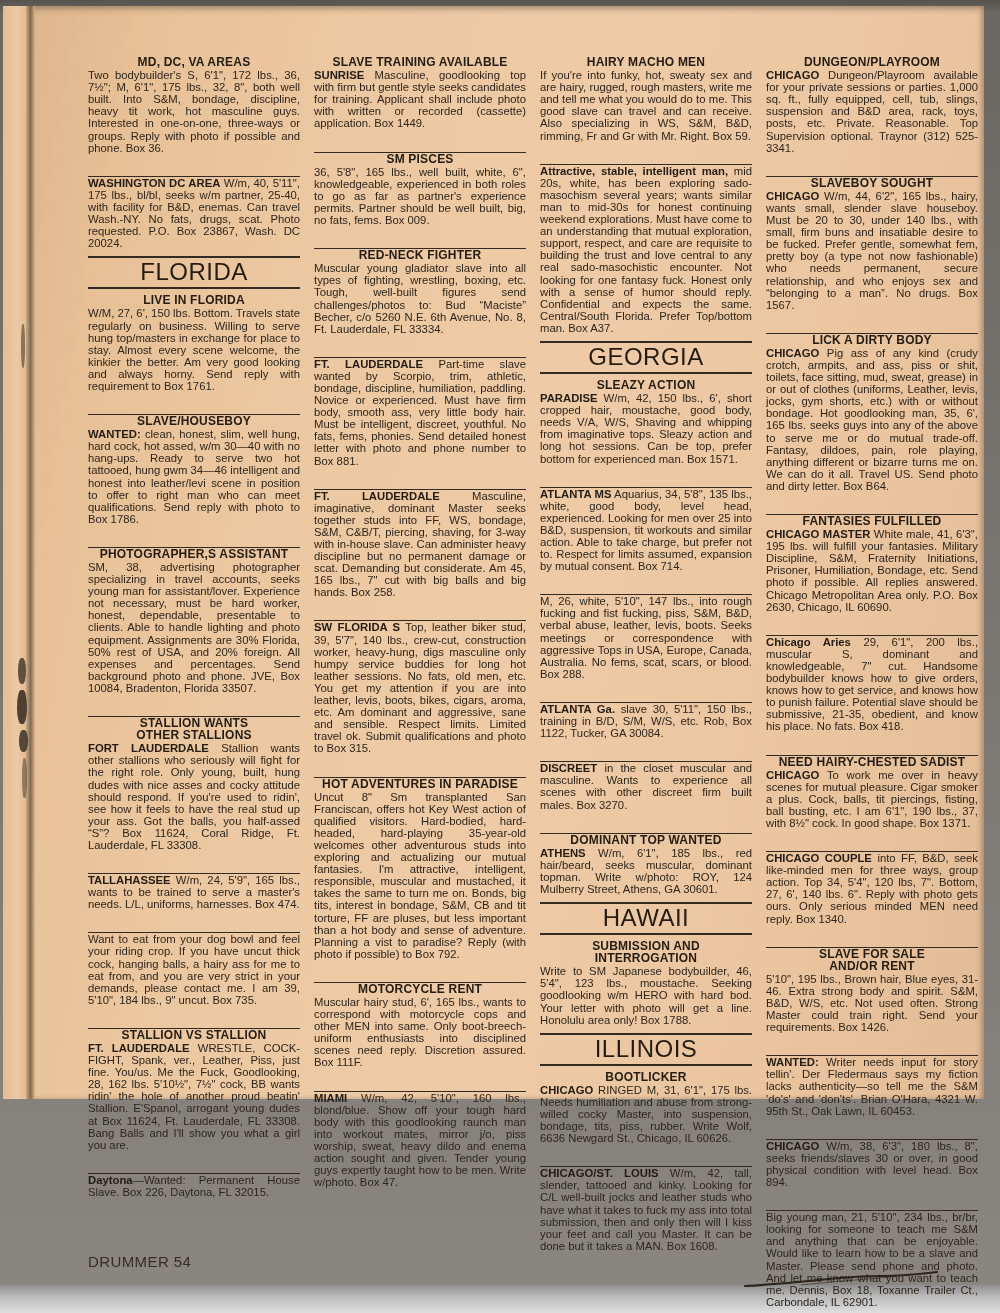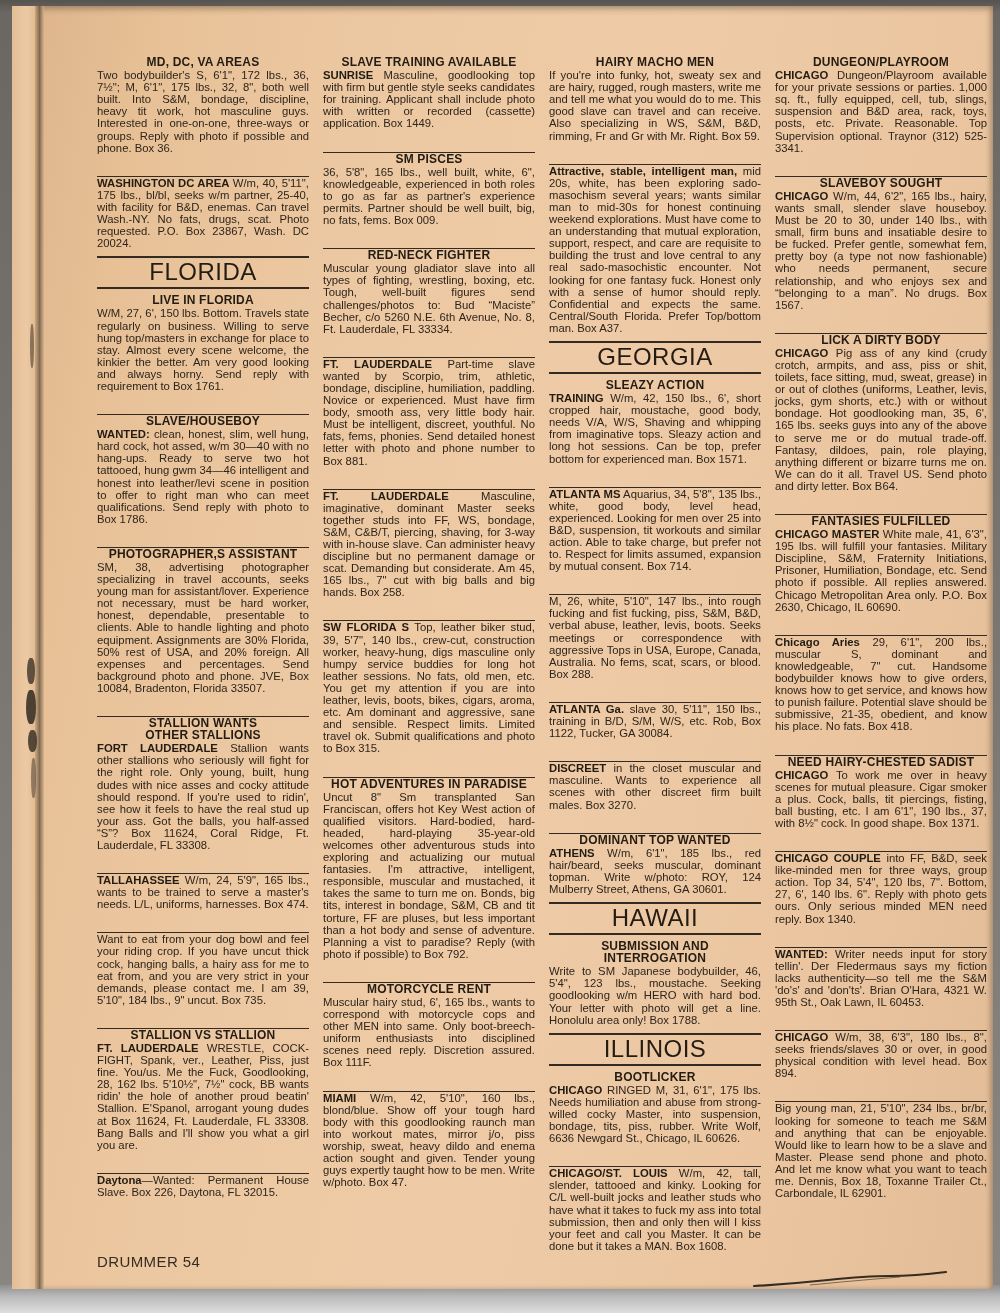--- a/index.html
+++ b/index.html
@@ -6,21 +6,21 @@
   .canvas{
     position:relative;width:1000px;height:1313px;overflow:hidden;
     background:linear-gradient(180deg,#57534e 0%,#6b6762 1%,#8a8783 100%);
     font-family:"Liberation Sans",sans-serif;
   }
   .below-strip{
     position:absolute;left:0;bottom:0;width:100%;height:28px;
     background:linear-gradient(180deg,#8f8f8f 0%,#b9b9b9 40%,#dedede 100%);
   }
   .page{
-    position:absolute;left:12px;top:6px;width:981px;height:1283px;
+    position:absolute;left:3px;top:6px;width:981px;height:1093px;
     background:linear-gradient(100deg,#dcb38b 0%,#e7c096 12%,#ecc8a2 30%,#eecaa6 55%,#eac5a0 80%,#e2bc96 100%);
     box-shadow:inset 0 3px 6px rgba(70,60,45,.35), inset -3px 0 5px rgba(90,70,50,.25);
   }
   .edge-strip{
     position:absolute;left:0;top:0;width:24px;height:100%;
     background:linear-gradient(90deg,#e3bd95 0%,#ecc9a4 60%,#e2ba90 100%);
   }
   .groove{
     position:absolute;left:23px;top:0;width:9px;height:100%;
     background:linear-gradient(90deg,#caa47c 0%,#8d755b 35%,#6e5c47 50%,#9a8163 70%,#d9b38a 100%);
@@ -154,21 +154,21 @@
             <p class="ad-body"><span class="ad-text">If you're into funky, hot, sweaty sex and are hairy, rugged, rough masters, write me and tell me what you would do to me. This good slave can travel and can receive. Also specializing in WS, S&amp;M, B&amp;D, rimming, Fr and Gr with Mr. Right. Box 59.</span></p>
           </div>
           <div class="ad">
             <p class="ad-body"><span class="ad-lead">Attractive, stable, intelligent man,</span> <span class="ad-text">mid 20s, white, has been exploring sado-masochism several years; wants similar man to mid-30s for honest continuing weekend explorations. Must have come to an understanding that mutual exploration, support, respect, and care are requisite to building the trust and love central to any real sado-masochistic encounter. Not looking for one fantasy fuck. Honest only with a sense of humor should reply. Confidential and expects the same. Central/South Florida. Prefer Top/bottom man. Box A37.</span></p>
           </div>
           <div class="state">
             <div class="state-title">GEORGIA</div>
           </div>
           <div class="ad no-rule">
             <div class="ad-headline">SLEAZY ACTION</div>
-            <p class="ad-body"><span class="ad-lead">TRAINING</span> <span class="ad-text">W/m, 42, 150 lbs., 6', short cropped hair, moustache, good body, needs V/A, W/S, Shaving and whipping from imaginative tops. Sleazy action and long hot sessions. Can be top, prefer bottom for experienced man. Box 1571.</span></p>
+            <p class="ad-body"><span class="ad-lead">PARADISE</span> <span class="ad-text">W/m, 42, 150 lbs., 6', short cropped hair, moustache, good body, needs V/A, W/S, Shaving and whipping from imaginative tops. Sleazy action and long hot sessions. Can be top, prefer bottom for experienced man. Box 1571.</span></p>
           </div>
           <div class="ad">
             <p class="ad-body"><span class="ad-lead">ATLANTA MS</span> <span class="ad-text">Aquarius, 34, 5'8", 135 lbs., white, good body, level head, experienced. Looking for men over 25 into B&amp;D, suspension, tit workouts and similar action. Able to take charge, but prefer not to. Respect for limits assumed, expansion by mutual consent. Box 714.</span></p>
           </div>
           <div class="ad">
             <p class="ad-body"><span class="ad-text">M, 26, white, 5'10", 147 lbs., into rough fucking and fist fucking, piss, S&amp;M, B&amp;D, verbal abuse, leather, levis, boots. Seeks meetings or correspondence with aggressive Tops in USA, Europe, Canada, Australia. No fems, scat, scars, or blood. Box 288.</span></p>
           </div>
           <div class="ad">
             <p class="ad-body"><span class="ad-lead">ATLANTA Ga.</span> <span class="ad-text">slave 30, 5'11", 150 lbs., training in B/D, S/M, W/S, etc. Rob, Box 1122, Tucker, GA 30084.</span></p>
           </div>
@@ -217,20 +217,25 @@
           </div>
           <div class="ad">
             <p class="ad-body"><span class="ad-lead">Chicago Aries</span> <span class="ad-text">29, 6'1", 200 lbs., muscular S, dominant and knowledgeable, 7" cut. Handsome bodybuilder knows how to give orders, knows how to get service, and knows how to punish failure. Potential slave should be submissive, 21-35, obedient, and know his place. No fats. Box 418.</span></p>
           </div>
           <div class="ad">
             <div class="ad-headline">NEED HAIRY-CHESTED SADIST</div>
             <p class="ad-body"><span class="ad-lead">CHICAGO</span> <span class="ad-text">To work me over in heavy scenes for mutual pleasure. Cigar smoker a plus. Cock, balls, tit piercings, fisting, ball busting, etc. I am 6'1", 190 lbs., 37, with 8½" cock. In good shape. Box 1371.</span></p>
           </div>
           <div class="ad">
             <p class="ad-body"><span class="ad-lead">CHICAGO COUPLE</span> <span class="ad-text">into FF, B&amp;D, seek like-minded men for three ways, group action. Top 34, 5'4", 120 lbs, 7". Bottom, 27, 6', 140 lbs. 6". Reply with photo gets ours. Only serious minded MEN need reply. Box 1340.</span></p>
+          </div>
+          <div class="ad">
+            <div class="ad-headline">SLAVE FOR SALE
+AND/OR RENT</div>
+            <p class="ad-body"><span class="ad-text">5'10", 195 lbs., Brown hair, Blue eyes, 31-46. Extra strong body and spirit. S&amp;M, B&amp;D, W/S, etc. Not used often. Strong Master could train right. Send your requirements. Box 1426.</span></p>
           </div>
           <div class="ad">
             <p class="ad-body"><span class="ad-lead">WANTED:</span> <span class="ad-text">Writer needs input for story tellin'. Der Fledermaus says my fiction lacks authenticity—so tell me the S&amp;M 'do's' and 'don'ts'. Brian O'Hara, 4321 W. 95th St., Oak Lawn, IL 60453.</span></p>
           </div>
           <div class="ad">
             <p class="ad-body"><span class="ad-lead">CHICAGO</span> <span class="ad-text">W/m, 38, 6'3", 180 lbs., 8", seeks friends/slaves 30 or over, in good physical condition with level head. Box 894.</span></p>
           </div>
           <div class="ad">
             <p class="ad-body"><span class="ad-text">Big young man, 21, 5'10", 234 lbs., br/br, looking for someone to teach me S&amp;M and anything that can be enjoyable. Would like to learn how to be a slave and Master. Please send phone and photo. And let me know what you want to teach me. Dennis, Box 18, Toxanne Trailer Ct., Carbondale, IL 62901.</span></p>
           </div>

